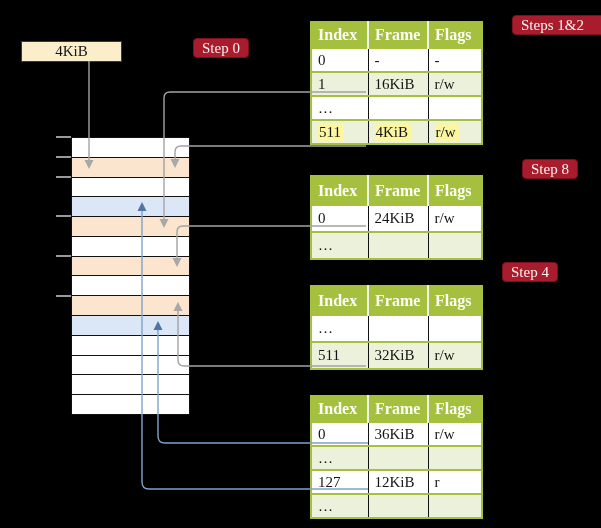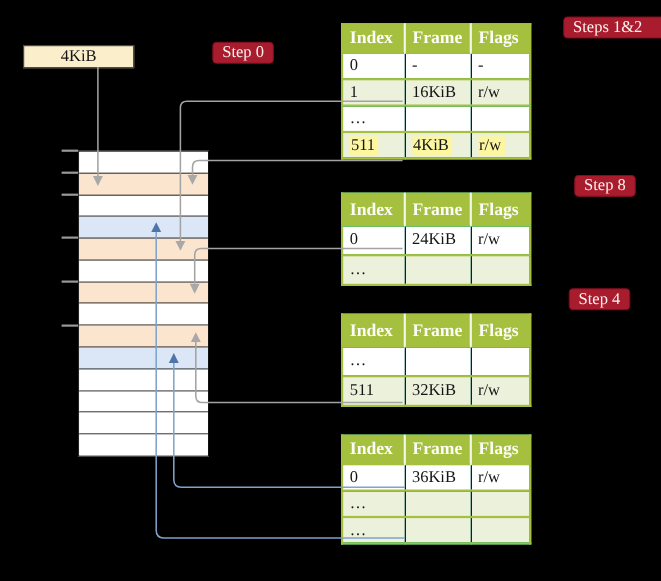--- a/index.html
+++ b/index.html
@@ -25,25 +25,25 @@
     font-size:15px;text-align:center;line-height:19px;
   }
   
   .badge{
     position:absolute;background:#a91c2e;border:1px solid #7c0f20;border-radius:4px;
     color:#f7f2ee;font-size:15px;line-height:16px;padding:1px 8px;white-space:nowrap;
   }
   #badge-step0{left:193px;top:38px;}
   #badge-steps12{left:512px;top:15px;min-width:82px;}
   #badge-step3{left:522px;top:159px;}
-  #badge-step4{left:517px;top:262px;}
+  #badge-step4{left:502px;top:262px;}
   
   table.pt{
     position:absolute;left:310px;width:171px;border-collapse:collapse;table-layout:fixed;
-    border:2px solid #a5bf3e;background:#14b8a6;font-size:15px;color:#141414;
+    border:2px solid #a5bf3e;background:#14532d;font-size:15px;color:#141414;
   }
   table.pt th{
     background:#a5bf3e;color:#fdfdf8;font-weight:bold;font-size:16px;
     text-align:left;padding:2px 0 2px 6px;border-left:2px solid #f2f5e4;
   }
   table.pt th:first-child{border-left:none;}
   table.pt td{
     border-left:1px solid #111;border-top:2px solid #a5bf3e;
     padding:1px 0 1px 6px;overflow:hidden;white-space:nowrap;
   }
@@ -198,20 +198,25 @@
     <tr class="shade-white">
       <td>0</td>
       <td>36KiB</td>
       <td>r/w</td>
     </tr>
     <tr class="shade-green">
       <td>…</td>
       <td></td>
       <td></td>
     </tr>
+    <tr class="shade-white">
+      <td>127</td>
+      <td>12KiB</td>
+      <td>r</td>
+    </tr>
     <tr class="shade-green">
       <td>…</td>
       <td></td>
       <td></td>
     </tr>
   </tbody>
     </table>
 
   <svg id="wires" viewBox="0 0 601 528" xmlns="http://www.w3.org/2000/svg">
 

